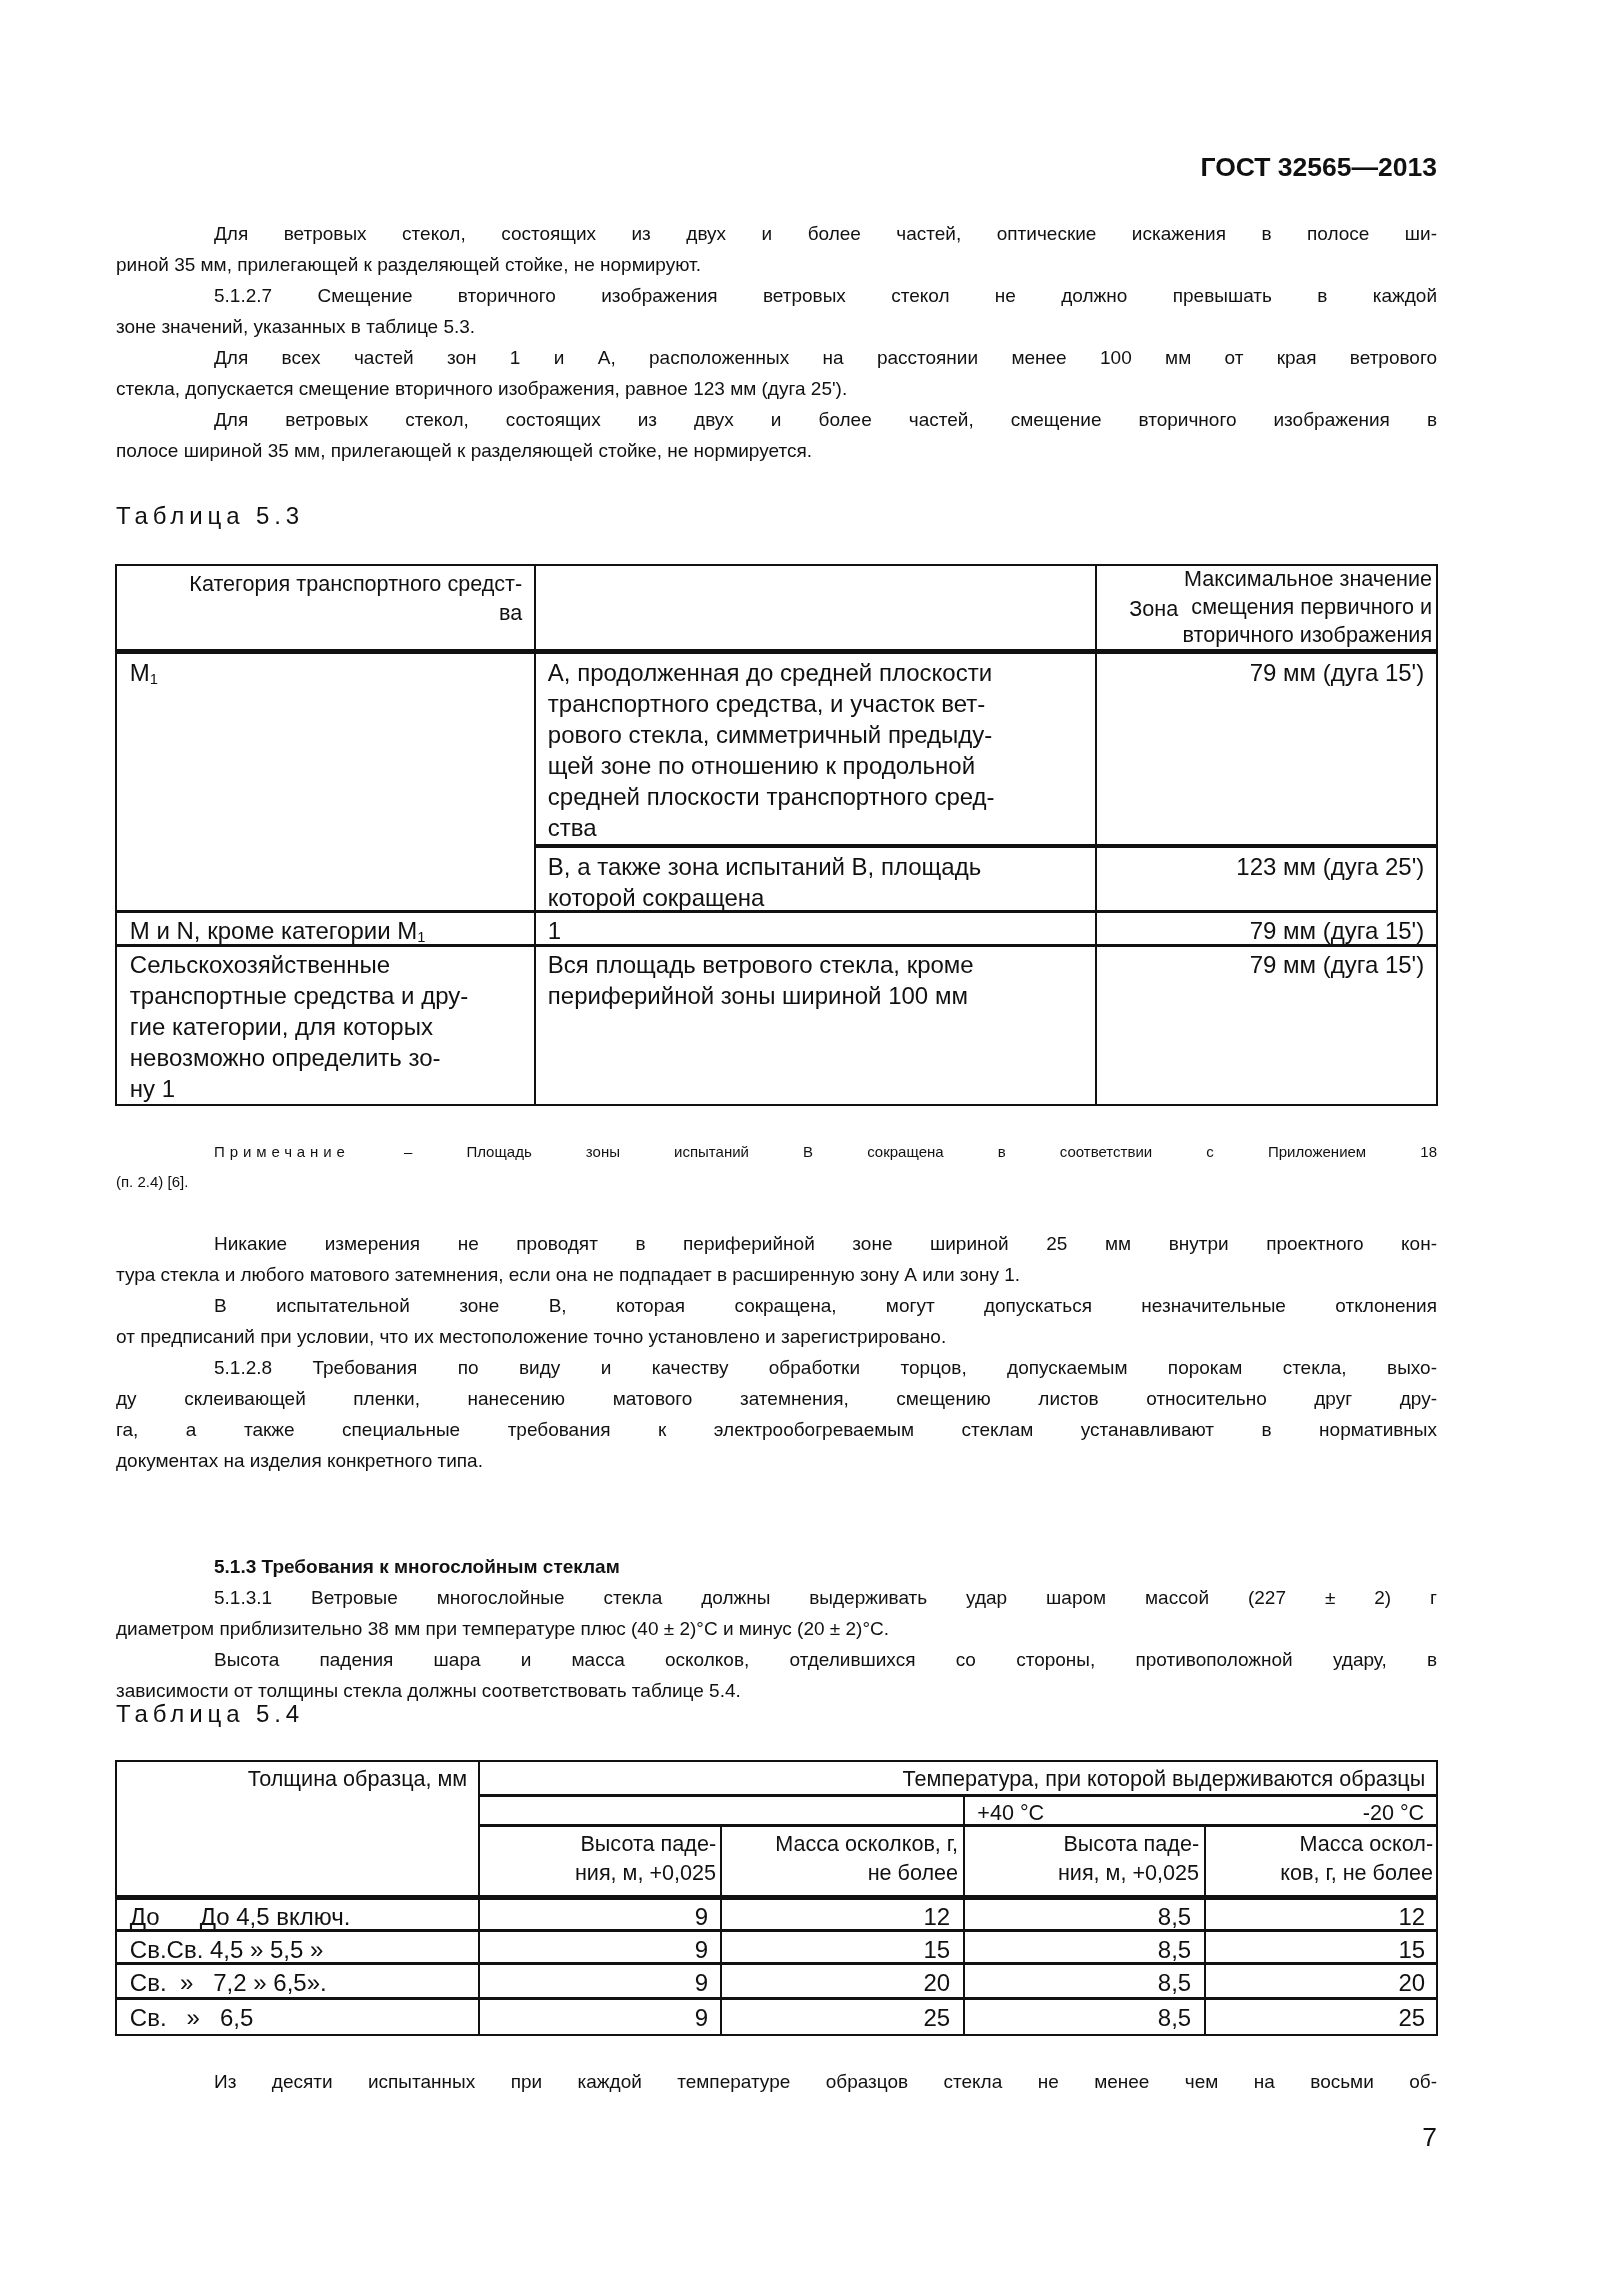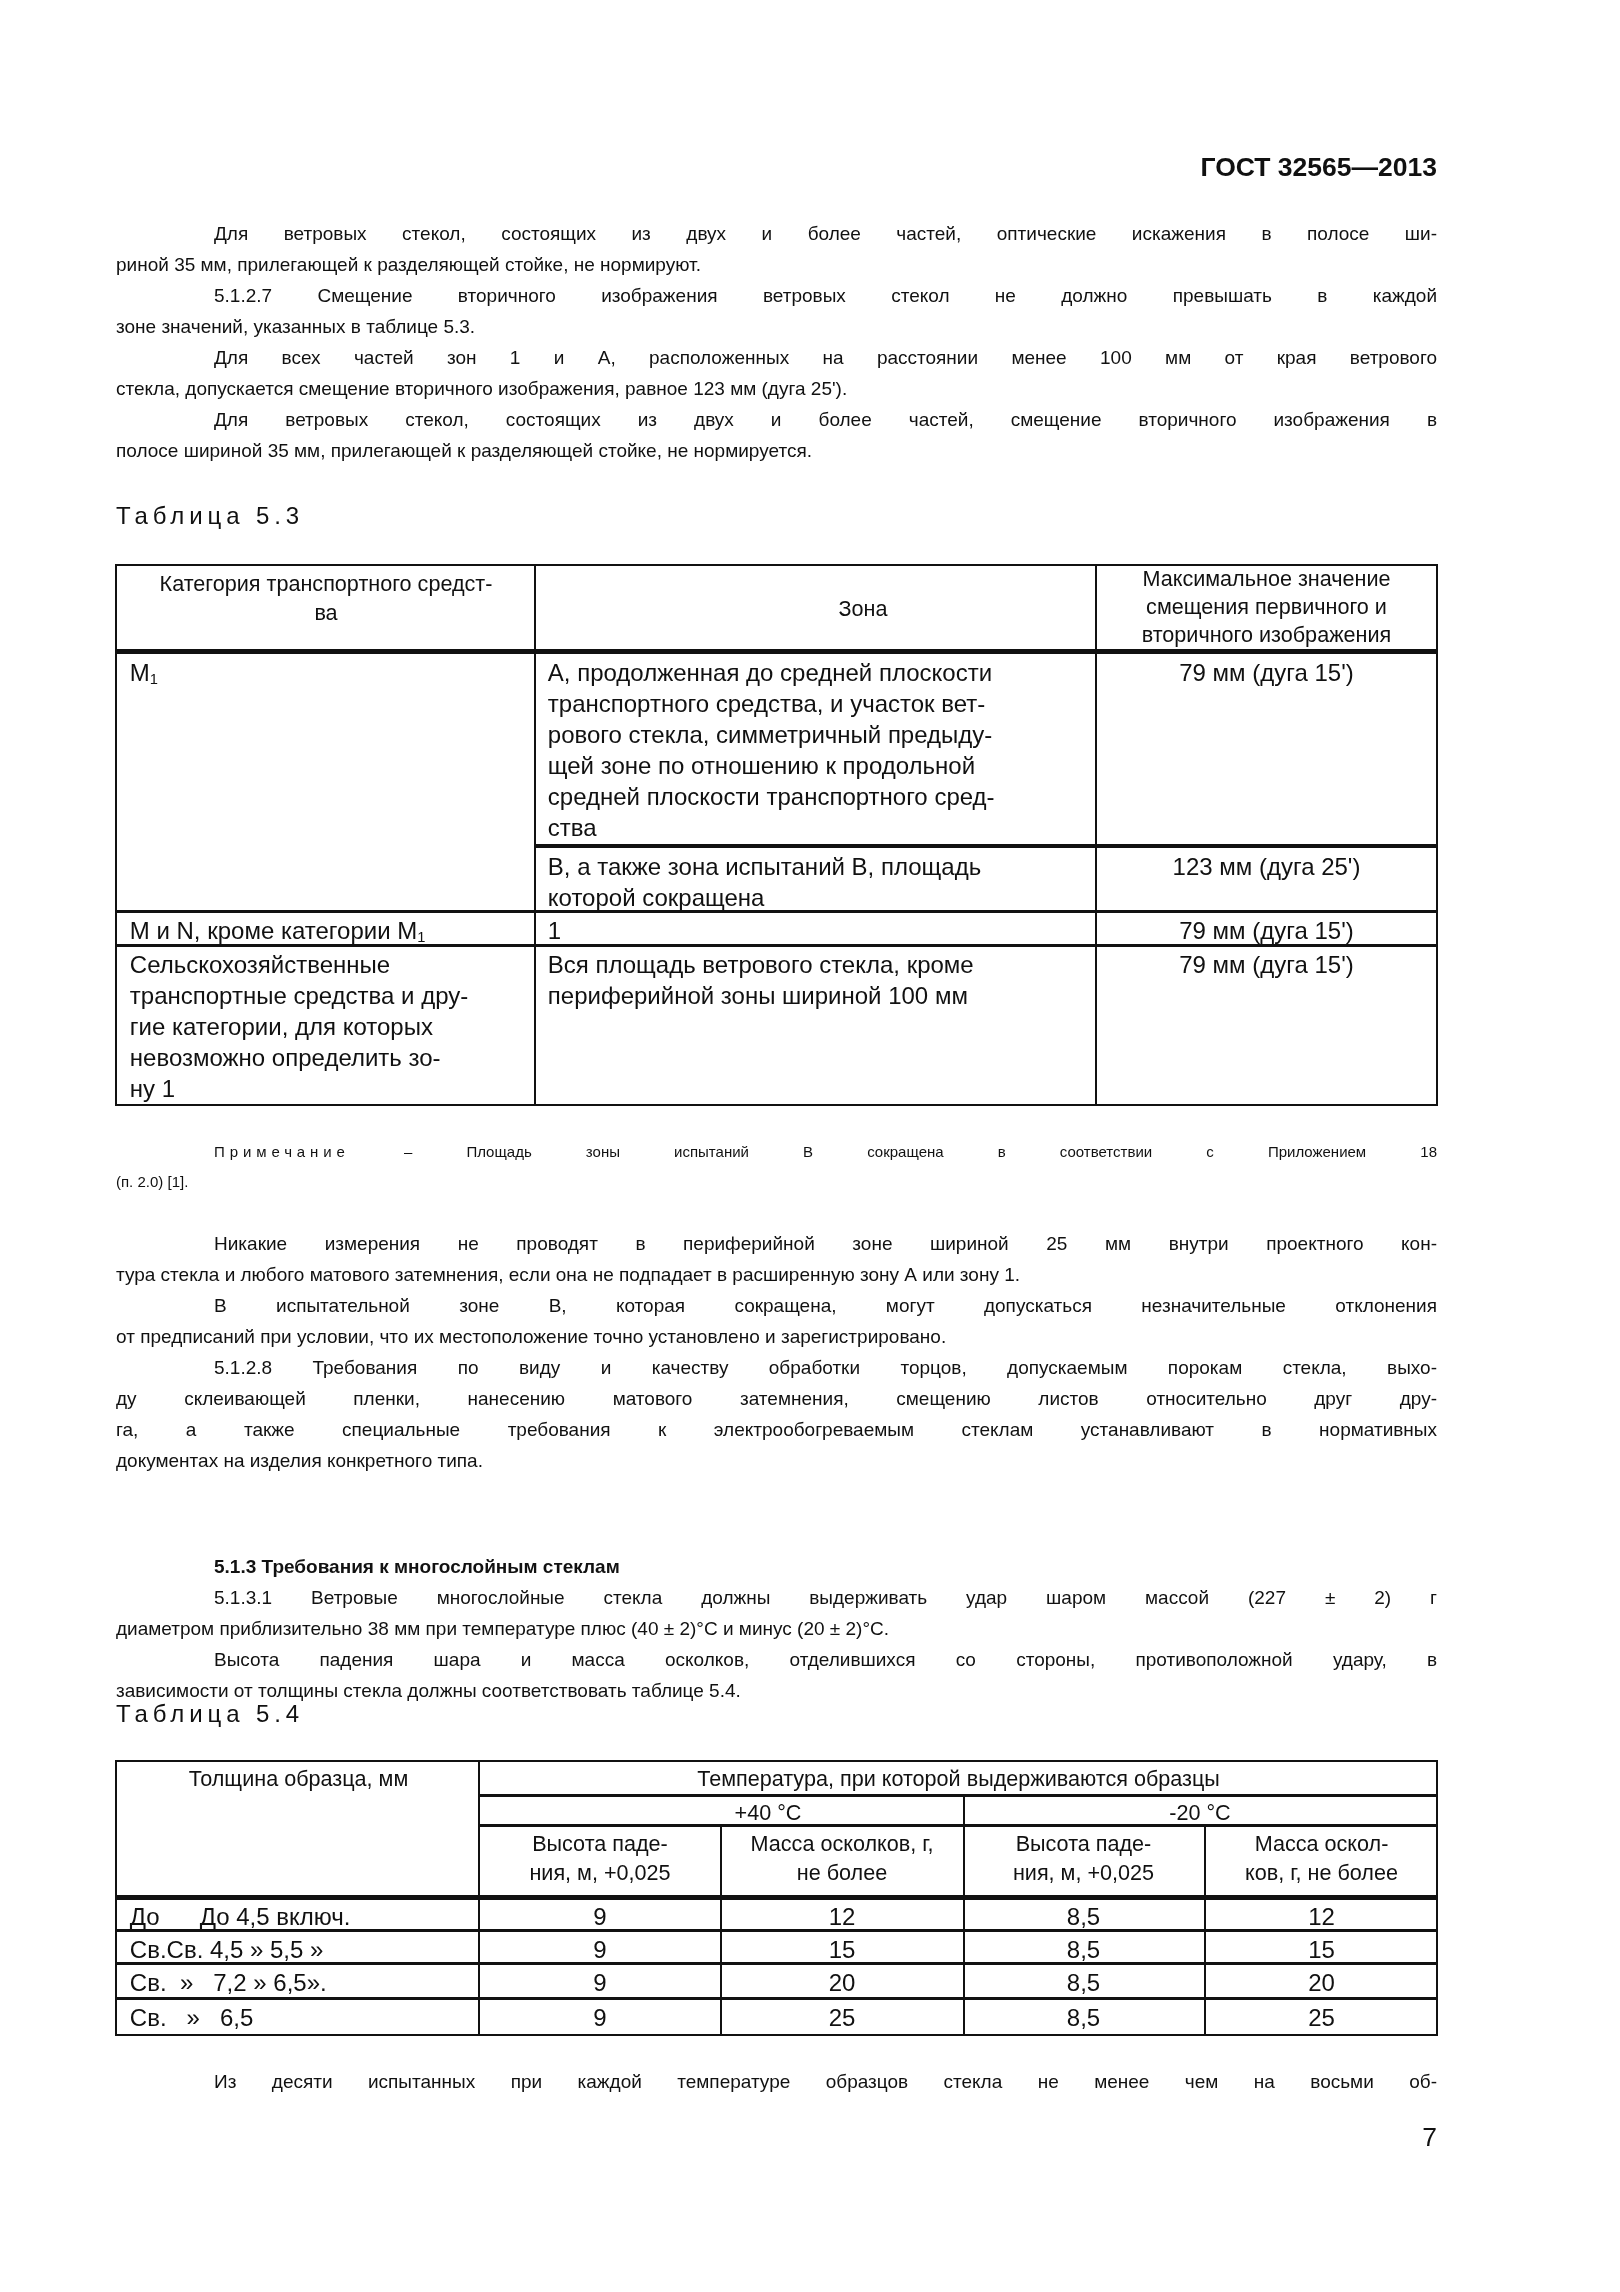--- a/index.html
+++ b/index.html
@@ -11,21 +11,21 @@
   .just { text-align: justify; text-align-last: justify; }
   .ind { padding-left: 98px; }
   .spaced { letter-spacing: 4.9px; }
   .bold { font-weight: bold; }
   .caption { position: absolute; left: 116px; font-size: 24px; letter-spacing: 4.9px; }
   .tbl { position: absolute; border: 2.9px solid #111; box-sizing: border-box; }
   .cell { position: absolute; box-sizing: border-box; font-size: 24px; line-height: 31px; padding: 2px 11.8px; overflow: hidden; }
   .vline { position: absolute; width: 2px; background: #111; }
   .hline { position: absolute; height: 2px; background: #111; }
   .hthick { position: absolute; height: 4.9px; background: #111; }
-  .center { text-align: center; }
+  .center { text-align: right; }
   .small { font-size: 21.6px; line-height: 29px; }
   sub { font-size: 14.7px; vertical-align: -2.9px; }
   .pageno { position: absolute; right: 183px; top: 2122px; font-size: 26.5px; }
 </style>
 </head>
 <body>
 
 <div class="std">ГОСТ 32565—2013</div>
 
 <div class="txt" style="top:218px;">
@@ -97,21 +97,21 @@
   <div>ну 1</div>
 </div>
 <div class="cell" style="left:536px; top:947px; width:559px;">
   <div>Вся площадь ветрового стекла, кроме</div>
   <div>периферийной зоны шириной 100 мм</div>
 </div>
 <div class="cell center" style="left:1097px; top:947px; width:339px;">79 мм (дуга 15')</div>
 
 <div class="txt small" style="top:1137px; font-size:15px; line-height:30px;">
   <span class="line just ind" style="height:30px;"><span class="spaced">Примечание</span> <span>– Площадь зоны испытаний В сокращена в соответствии с Приложением 18</span></span>
-  <span class="line" style="height:30px;">(п. 2.0) [1].</span>
+  <span class="line" style="height:30px;">(п. 2.4) [6].</span>
 </div>
 
 <div class="txt" style="top:1228px;">
   <span class="line just ind">Никакие измерения не проводят в периферийной зоне шириной 25 мм внутри проектного кон-</span>
   <span class="line">тура стекла и любого матового затемнения, если она не подпадает в расширенную зону А или зону 1.</span>
   <span class="line just ind">В испытательной зоне В, которая сокращена, могут допускаться незначительные отклонения</span>
   <span class="line">от предписаний при условии, что их местоположение точно установлено и зарегистрировано.</span>
   <span class="line just ind">5.1.2.8 Требования по виду и качеству обработки торцов, допускаемым порокам стекла, выхо-</span>
   <span class="line just">ду склеивающей пленки, нанесению матового затемнения, смещению листов относительно друг дру-</span>
   <span class="line just">га, а также специальные требования к электрообогреваемым стеклам устанавливают в нормативных</span>

